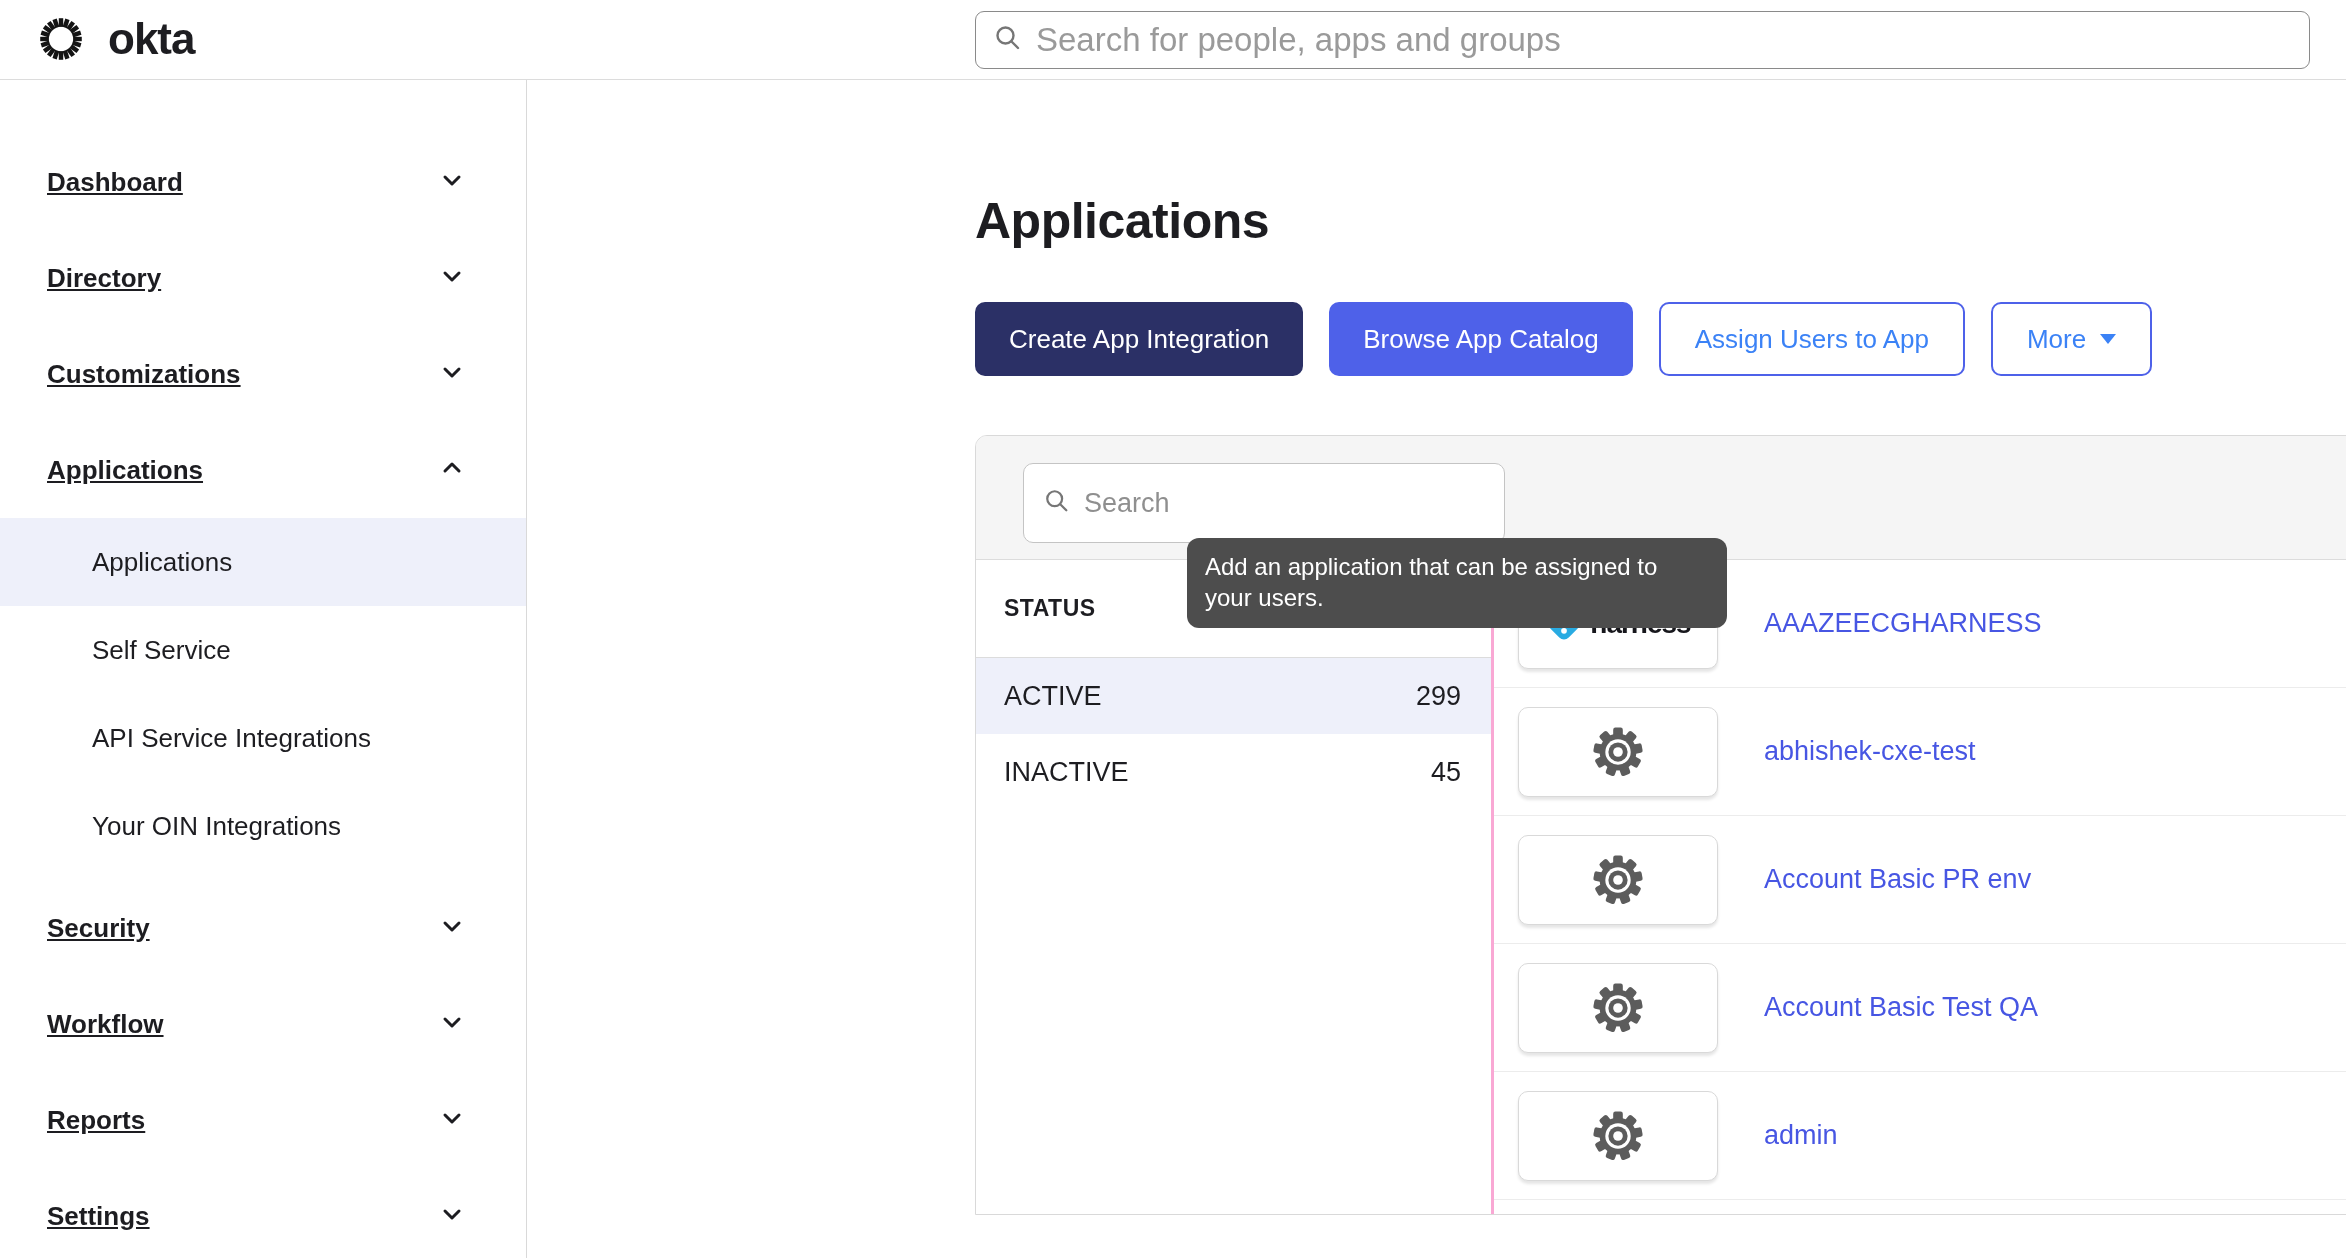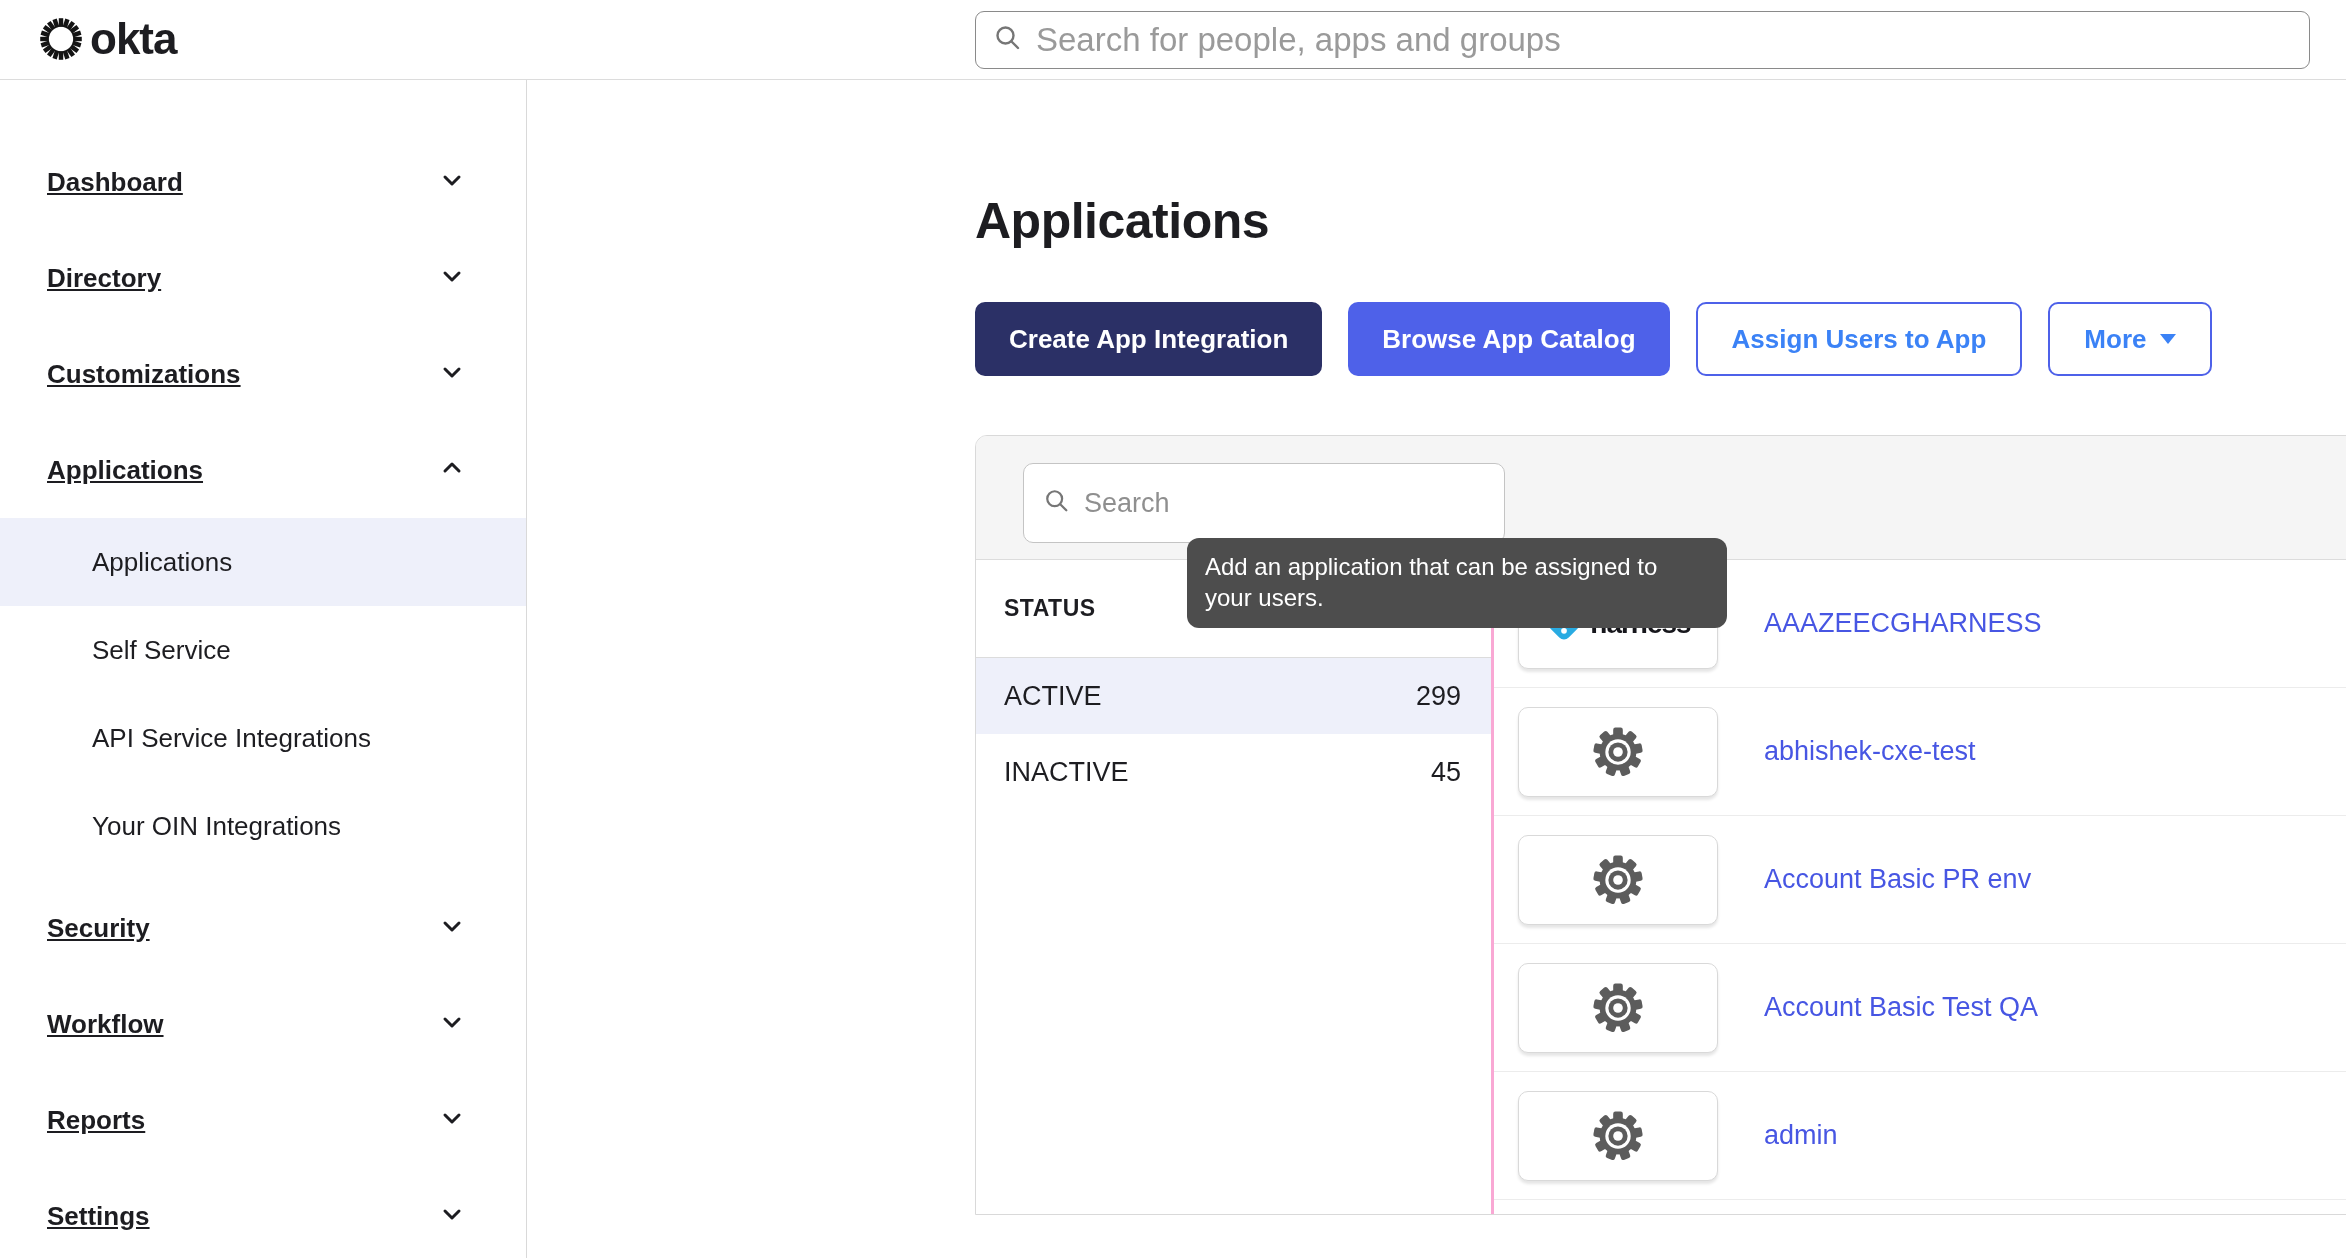--- a/index.html
+++ b/index.html
@@ -1,21 +1,21 @@
 <!DOCTYPE html>
 <html><head>
 <meta charset="utf-8">
 <style>
   * { margin:0; padding:0; box-sizing:border-box; }
   html,body { width:2346px; height:1258px; overflow:hidden; background:#fff;
     font-family:"Liberation Sans", sans-serif; color:#1d1d21; }
 
   
   .top-header { position:relative; height:80px; background:#fff; border-bottom:1px solid #dcdcdc; }
-  .brand { position:absolute; left:32px; top:10px; display:flex; align-items:center; }
+  .brand { position:absolute; left:32px; top:10px; display:flex; align-items:center; gap:18px; }
   .brand svg { width:58px; height:58px; }
   .brand-text { font-size:44px; font-weight:bold; letter-spacing:-1px; }
   .global-search { position:absolute; left:975px; top:11px; width:1335px; height:58px;
     border:1px solid #8a8a8a; border-radius:9px; background:#fff; display:flex; align-items:center; padding:0 18px; }
   .global-search svg { width:28px; height:28px; flex:0 0 auto; }
   .global-search input { border:none; outline:none; flex:1; margin-left:14px; font-size:33px;
     font-family:"Liberation Sans", sans-serif; color:#0f172a; background:transparent; }
   .global-search input::placeholder { color:#9a9a9a; }
 
   
@@ -29,21 +29,21 @@
   .nav-item svg { width:32px; height:32px; }
   .nav-subitem { height:88px; display:flex; align-items:center; padding-left:92px; font-size:26px; cursor:pointer; }
   .nav-subitem.selected { background:#eef0fa; }
   .nav-gap { height:10px; }
 
   
   .main { flex:1; position:relative; }
   .main-inner { margin-left:448px; }
   .page-title { margin-top:112px; font-size:50px; font-weight:bold; letter-spacing:-0.5px; }
   .btn-row { margin-top:52px; display:flex; gap:26px; }
-  .btn { height:74px; border-radius:10px; font-size:26px; font-weight:bold; padding:0 34px;
+  .btn { height:74px; border-radius:10px; font-size:26px; font-weight:normal; padding:0 34px;
     display:inline-flex; align-items:center; gap:14px; cursor:pointer; border:none;
     font-family:"Liberation Sans", sans-serif; }
   .btn-dark { background:#2b3066; color:#fff; }
   .btn-blue { background:#4e61e9; color:#fff; }
   .btn-outline { background:#fff; color:#3b82f6; border:2px solid #4e61e9; }
   .caret-down { width:0; height:0; border-left:8px solid transparent; border-right:8px solid transparent;
     border-top:10px solid currentColor; display:inline-block; }
 
   
   .apps-card { margin-top:59px; width:1500px; height:780px; border:1px solid #d9d9d9;

